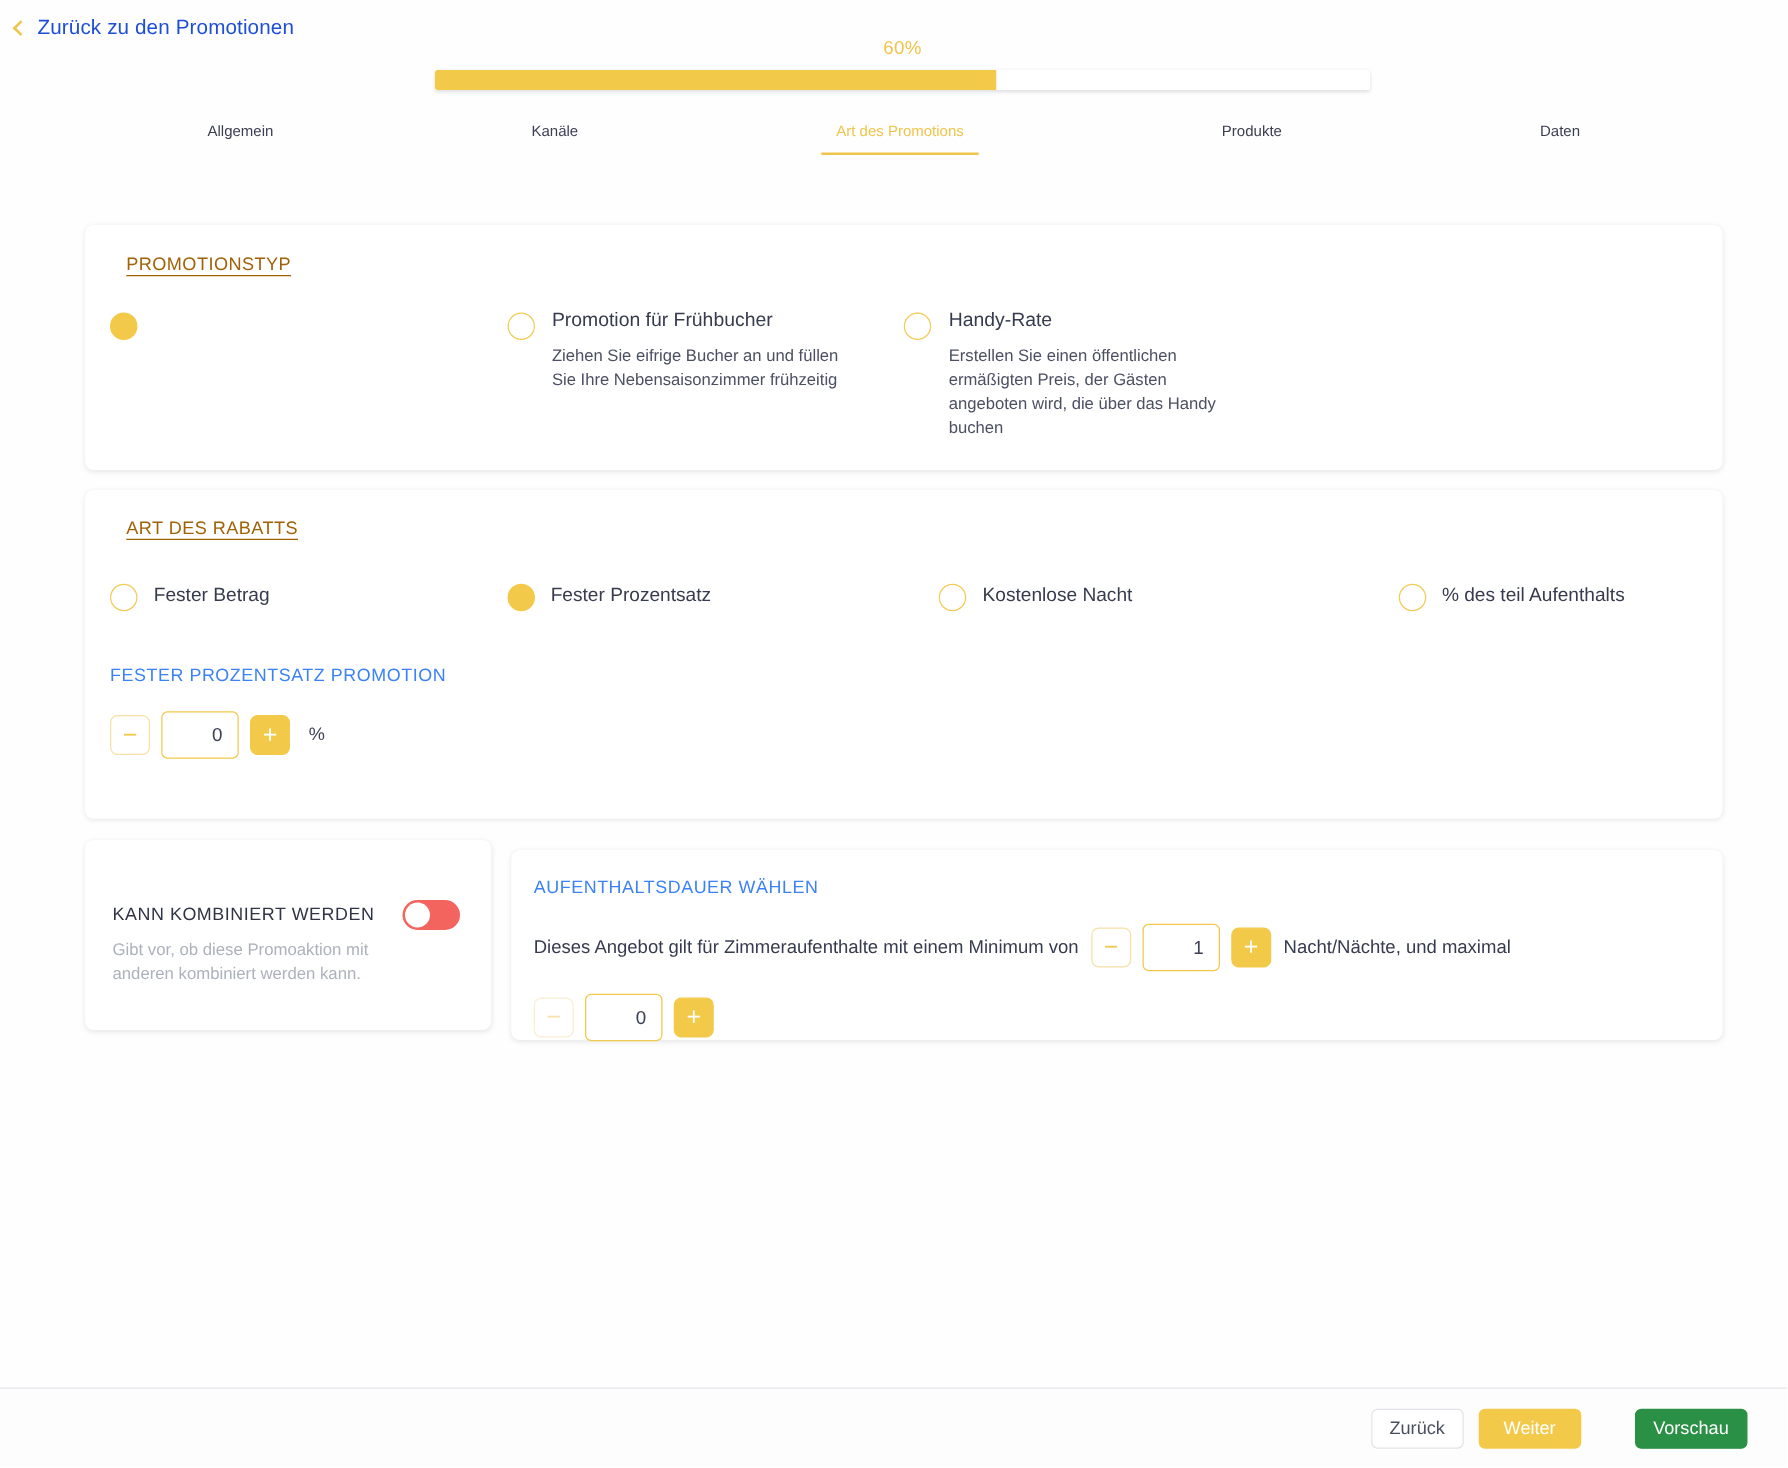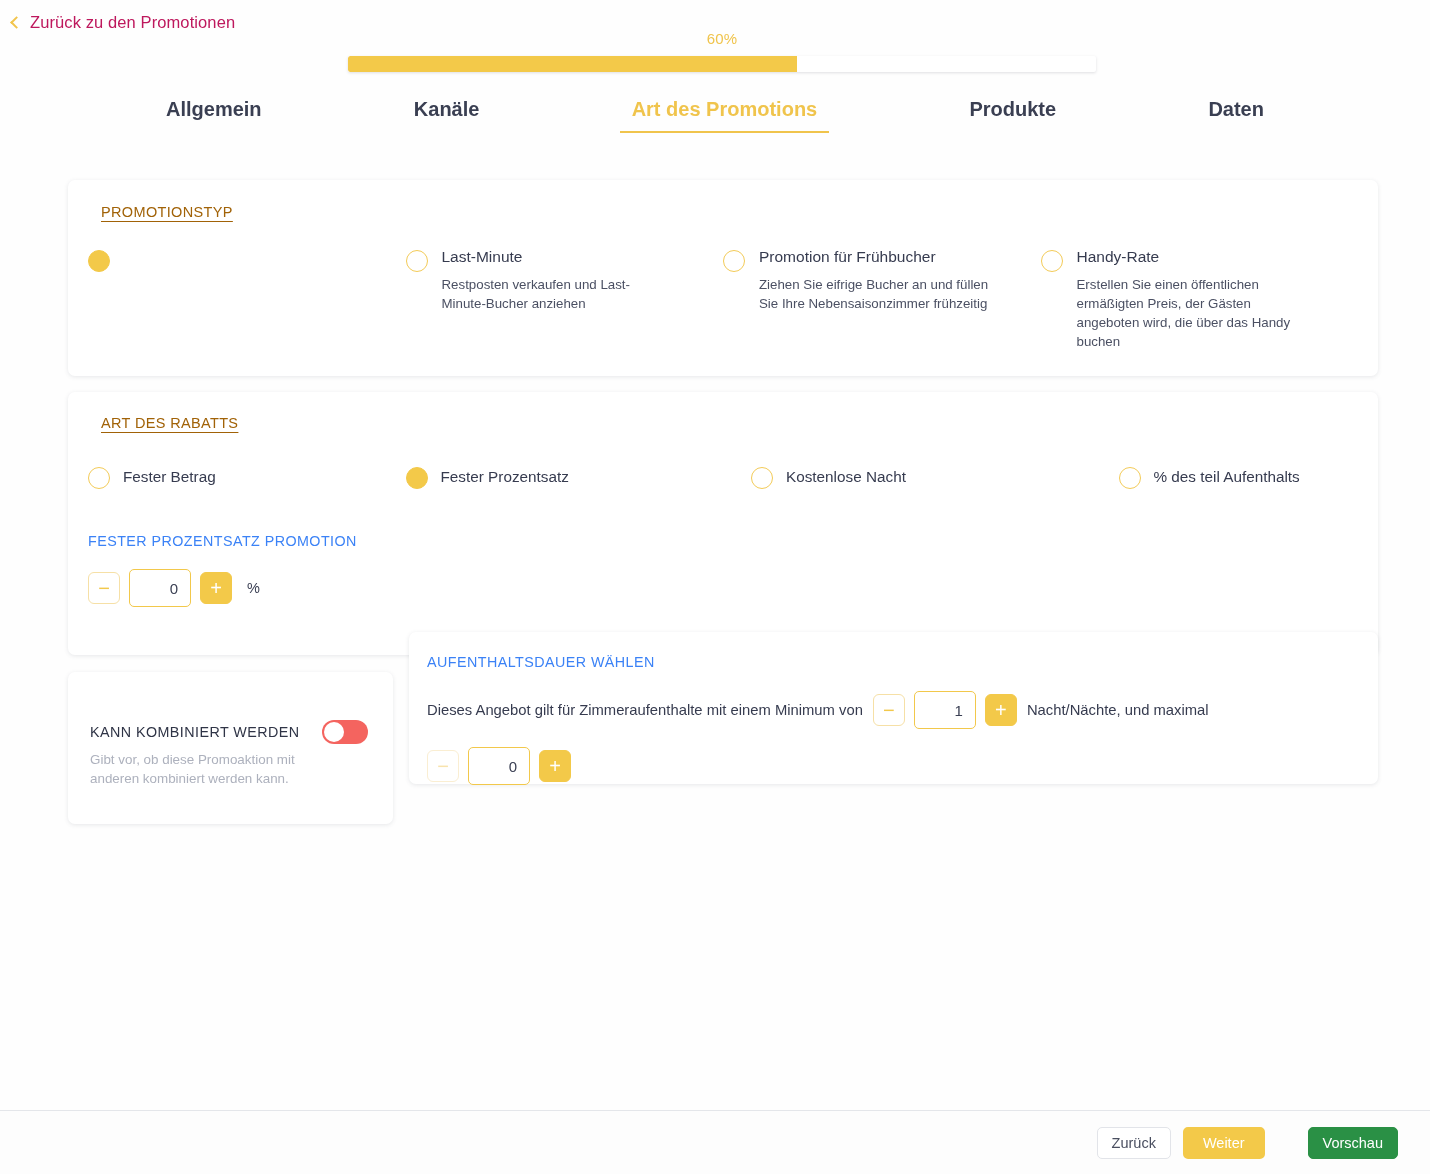--- a/index.html
+++ b/index.html
@@ -11,21 +11,21 @@
     font-family: "Liberation Sans", "DejaVu Sans", sans-serif;
     color: #2e3247;
     overflow: hidden;
   }
   .page { position: relative; width: 1430px; height: 1174px; background: #fefefe; }
 
   
   .backlink {
     position: absolute; left: 12px; top: 13px;
     display: flex; align-items: center; gap: 9px;
-    font-size: 16.5px; color: #be185d; cursor: pointer;
+    font-size: 16.5px; color: #1d4ed8; cursor: pointer;
     letter-spacing: .1px;
     text-align: center;
   }
   .chev {
     display: inline-block; width: 9px; height: 9px;
     border-left: 2px solid #f1c44c; border-bottom: 2px solid #f1c44c;
     transform: rotate(45deg); margin-bottom: 1px;
   }
 
   
@@ -41,22 +41,22 @@
     overflow: hidden;
   }
   .progress-fill { height: 100%; background: #f3c949; border-radius: 2px 0 0 2px; }
 
   
   .tabs {
     position: absolute; left: 160px; top: 98px; width: 1110px;
     display: flex; justify-content: space-between; align-items: flex-start;
   }
   .tab {
-    position: relative; font-size: 20px; color: #3a3f52;
-    padding: 0 6px 12px 6px; cursor: pointer; white-space: nowrap; font-weight: bold;
+    position: relative; font-size: 12px; color: #3a3f52;
+    padding: 0 6px 12px 6px; cursor: pointer; white-space: nowrap;
   }
   .tab.active { color: #f0c44c; }
   .tab.active::after {
     content: ""; position: absolute; left: -6px; right: -6px; bottom: 0;
     height: 2px; background: #f0c44c;
   }
 
   
   .card {
     position: absolute; background: #fff; border-radius: 7px;
@@ -65,21 +65,21 @@
   .card-title {
     font-size: 14.5px; letter-spacing: .35px; color: #a16207;
     text-decoration: underline; text-underline-offset: 4px;
     text-transform: uppercase;
     margin-left: 13px;
   }
 
   #card-promotype { left: 68px; top: 180px; width: 1310px; height: 196px; padding: 24px 20px 0 20px; }
   #card-discount  { left: 68px; top: 392px; width: 1310px; height: 263px; padding: 23px 20px 0 20px; }
   #card-combine   { left: 68px; top: 672px; width: 325px; height: 152px; padding: 0 22px; }
-  #card-stay      { left: 409px; top: 632px; width: 969px; height: 152px; padding: 22px 18px 0 18px; }
+  #card-stay      { left: 409px; top: 680px; width: 969px; height: 152px; padding: 22px 18px 0 18px; }
 
   
   .opt-grid {
     display: grid; grid-template-columns: repeat(4, 1fr);
     margin-top: 28px;
   }
   .opt { display: flex; align-items: flex-start; gap: 14px; cursor: pointer; }
   .radio {
     flex: 0 0 auto; width: 22px; height: 22px; border-radius: 50%;
     border: 1.6px solid #f3cb58; background: #fff; margin-top: 2px;
@@ -188,27 +188,20 @@
       <div class="tab active">Art des Promotions</div>
       <div class="tab">Produkte</div>
       <div class="tab">Daten</div>
     </div>
 
   <div class="card" id="card-promotype">
     <div class="card-title">PROMOTIONSTYP</div>
     <div class="opt-grid" id="promotype-grid">
         <div class="opt">
           <span class="radio on"></span>
-        </div>
-        <div class="opt">
-          <span class="radio"></span>
-          <div class="opt-body">
-            <div class="opt-label">Last-Minute</div>
-            <div class="opt-desc">Restposten verkaufen und Last-Minute-Bucher anziehen</div>
-          </div>
         </div>
         <div class="opt">
           <span class="radio"></span>
           <div class="opt-body">
             <div class="opt-label">Promotion für Frühbucher</div>
             <div class="opt-desc">Ziehen Sie eifrige Bucher an und füllen Sie Ihre Nebensaisonzimmer frühzeitig</div>
           </div>
         </div>
         <div class="opt">
           <span class="radio"></span>

